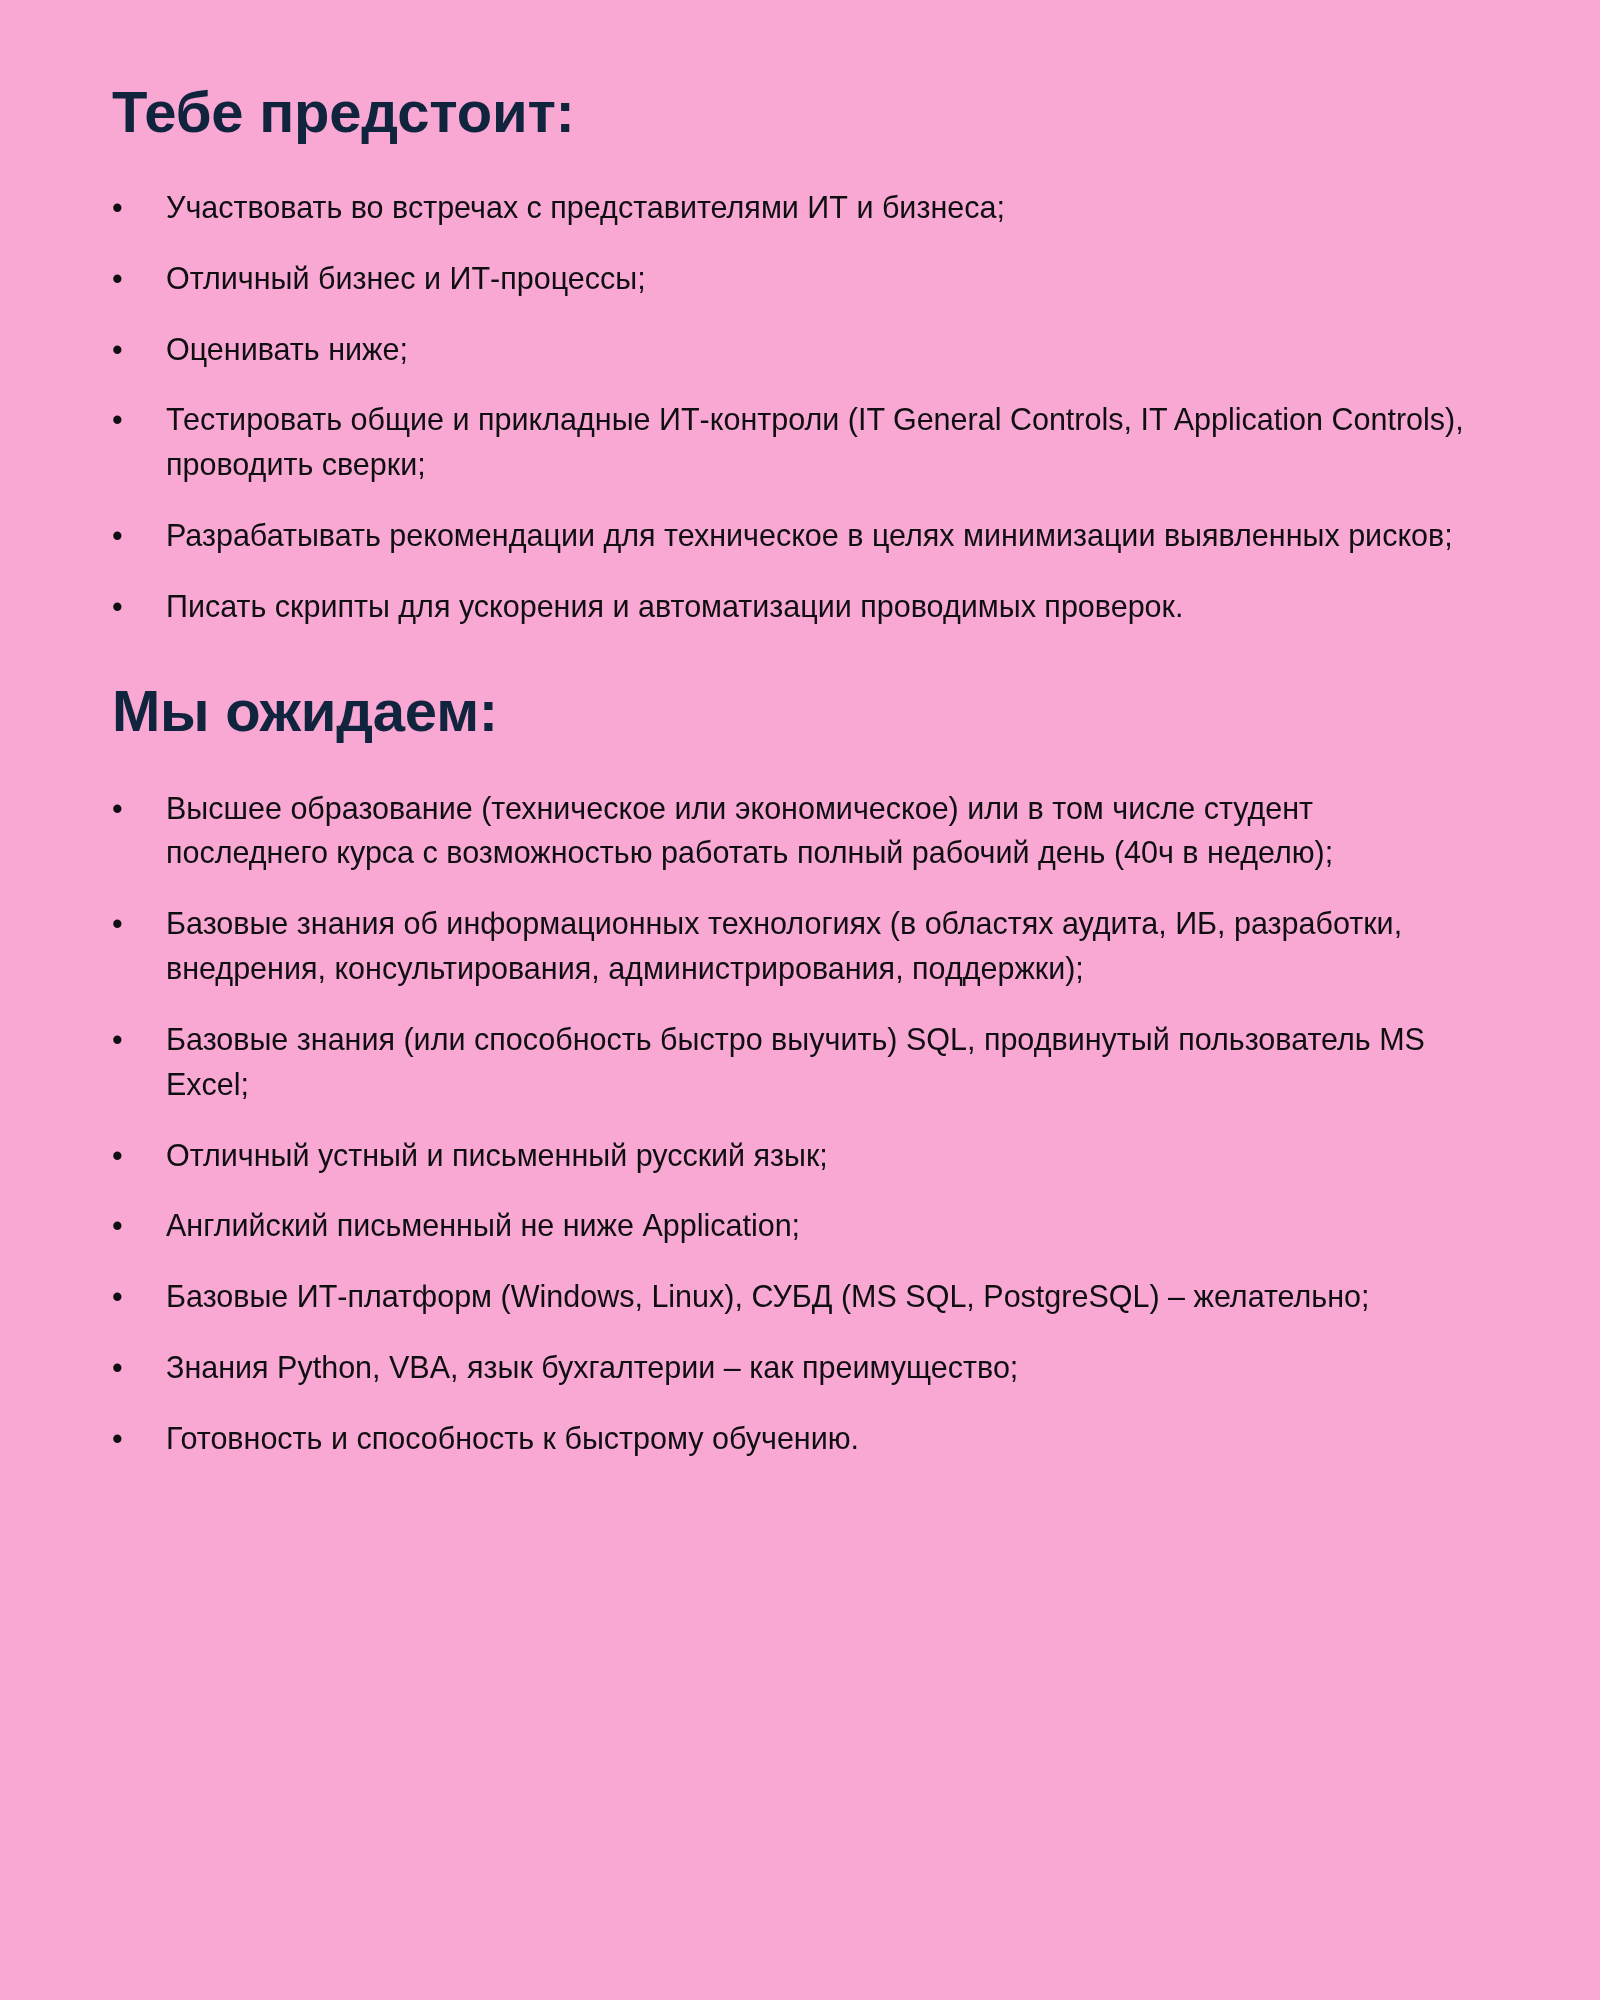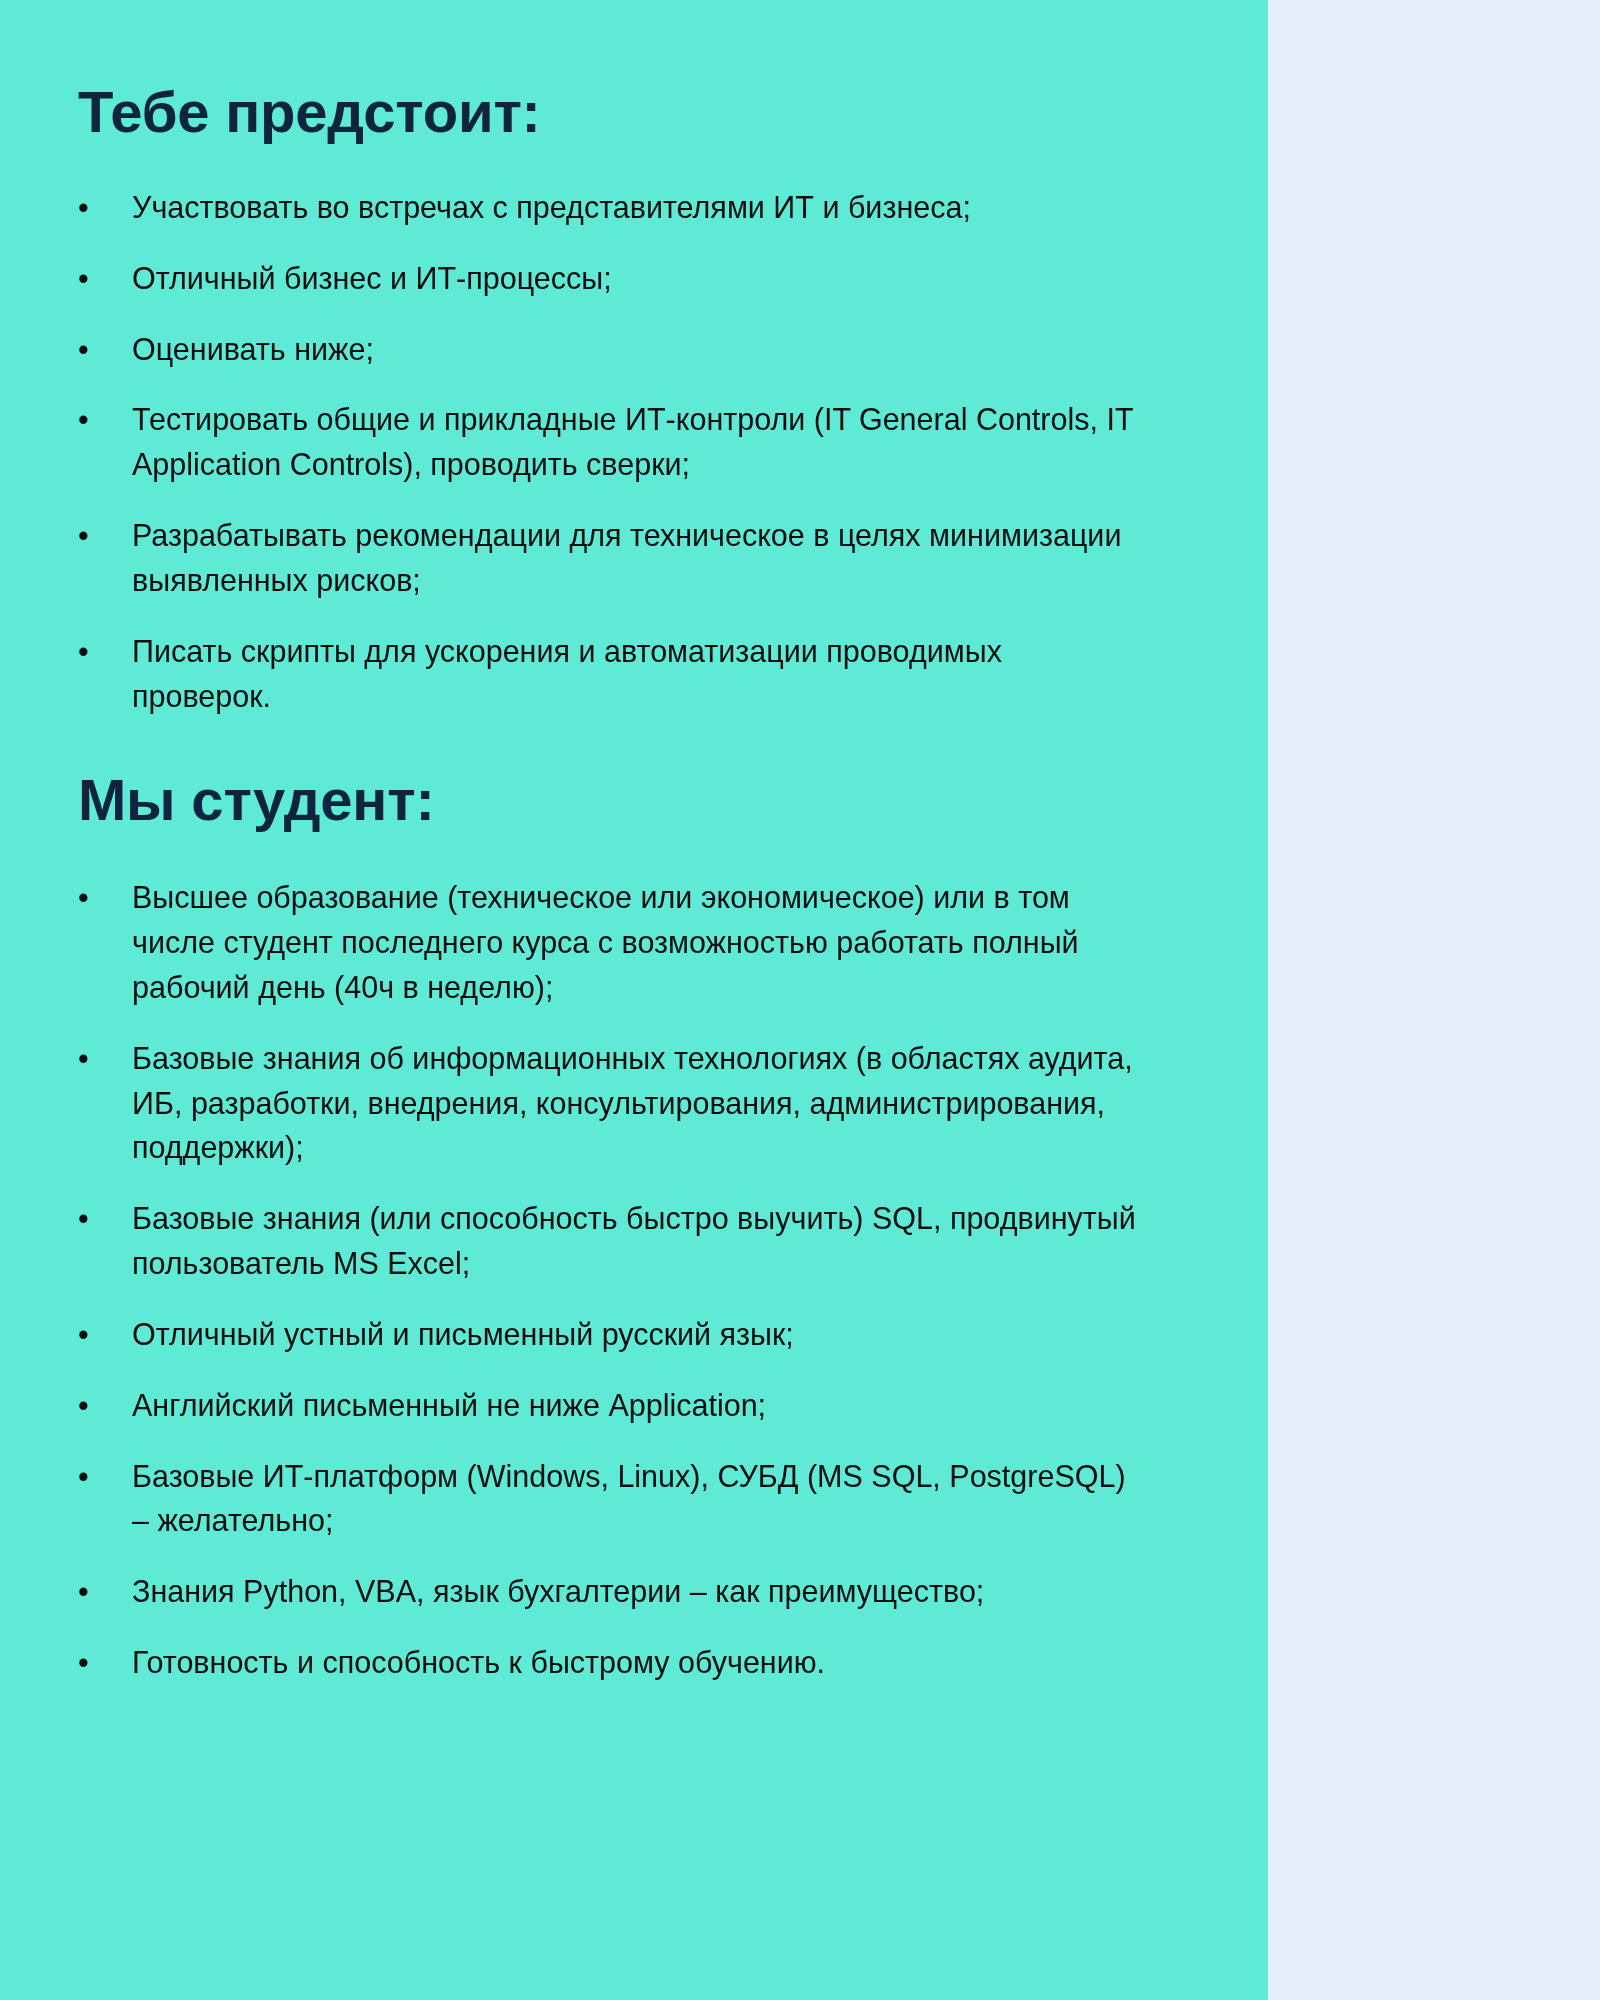--- a/index.html
+++ b/index.html
@@ -10,24 +10,24 @@
   body {
     width: 1600px;
     height: 2000px;
     background: #e4effb;
     font-family: "Liberation Sans", "DejaVu Sans", sans-serif;
     -webkit-font-smoothing: antialiased;
     overflow: hidden;
   }
   .slide {
     box-sizing: border-box;
-    width: 1268px;
+    width: 1600px;
     height: 2000px;
-    padding: 0 120px 0 78px;
-    background: #5eead4;
+    padding: 0 120px 0 112px;
+    background: #f9a8d4;
   }
   .section {
     width: 100%;
   }
   .section-heading {
     font-size: 58px;
     font-weight: 700;
     color: #11243e;
     letter-spacing: -0.2px;
     line-height: 1.05;
@@ -107,21 +107,21 @@
         <span class="bullet-text">Разрабатывать рекомендации для техническое в целях минимизации выявленных рисков;</span>
       </li>
       <li class="bullet-item">
         <span class="bullet-marker">•</span>
         <span class="bullet-text">Писать скрипты для ускорения и автоматизации проводимых проверок.</span>
       </li>
     </ul>
   </section>
 
   <section class="section" id="section-1">
-    <h1 class="section-heading">Мы студент:</h1>
+    <h1 class="section-heading">Мы ожидаем:</h1>
     <ul class="bullet-list">
       <li class="bullet-item">
         <span class="bullet-marker">•</span>
         <span class="bullet-text">Высшее образование (техническое или экономическое) или в том числе студент последнего курса с возможностью работать полный рабочий день (40ч в неделю);</span>
       </li>
       <li class="bullet-item">
         <span class="bullet-marker">•</span>
         <span class="bullet-text">Базовые знания об информационных технологиях (в областях аудита, ИБ, разработки, внедрения, консультирования, администрирования, поддержки);</span>
       </li>
       <li class="bullet-item">

